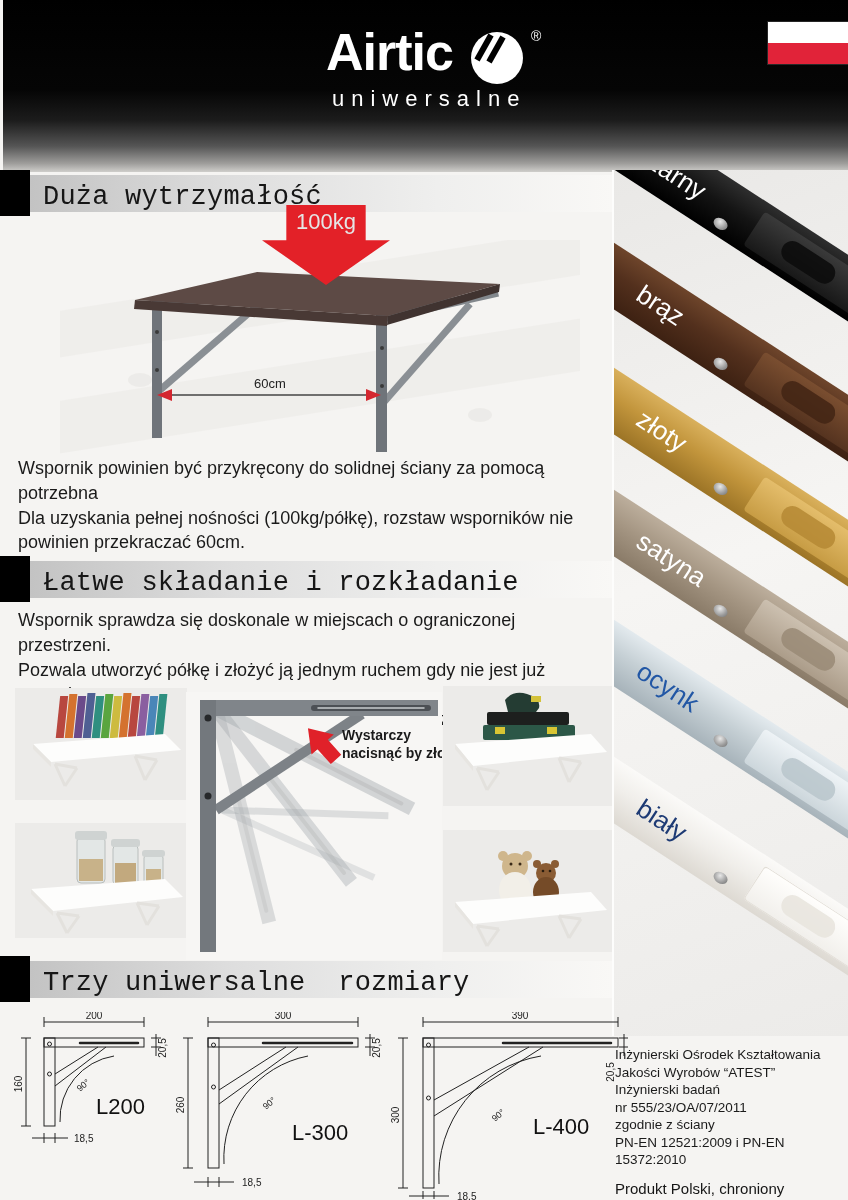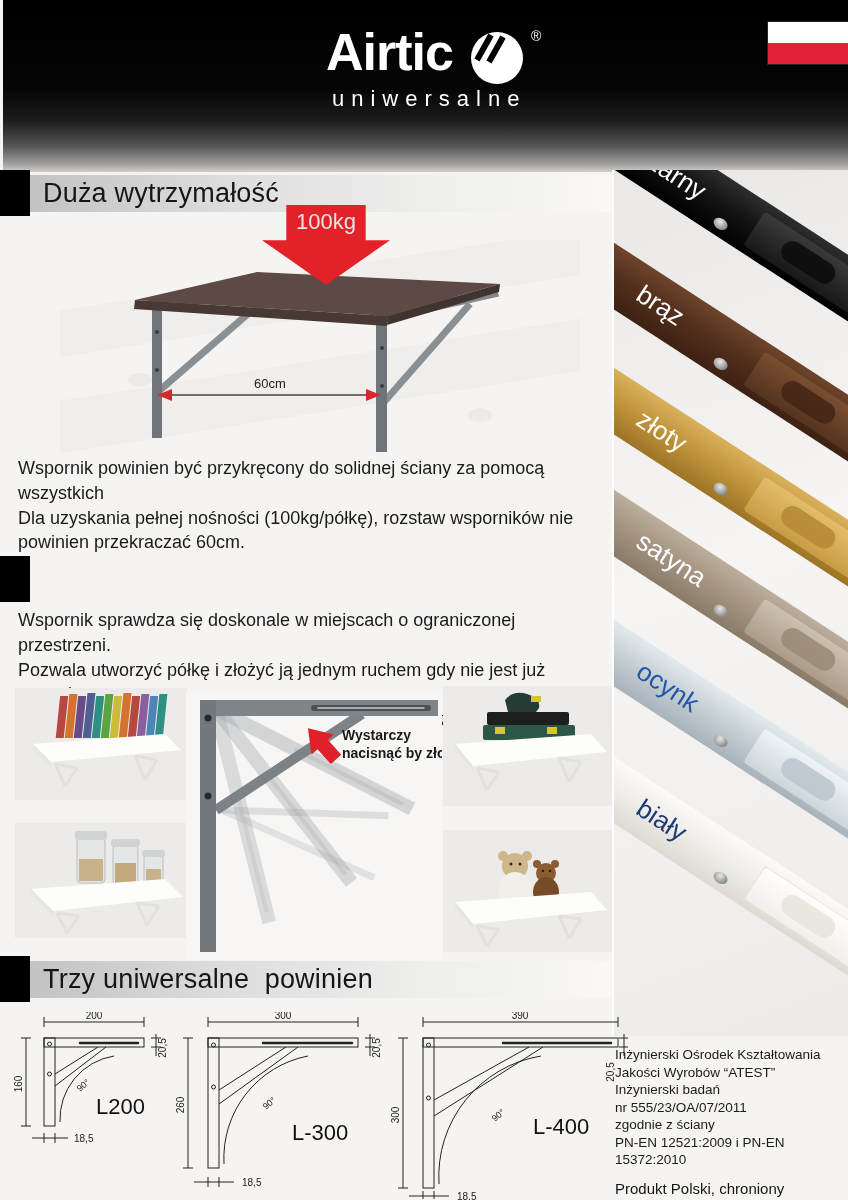--- a/index.html
+++ b/index.html
@@ -11,22 +11,22 @@
     background:linear-gradient(180deg,#000 0%,#050505 52%,#1c1c1c 70%,#555 85%,#9e9d9b 95%,#cfcecb 100%);}
   .brand{position:absolute; left:323px; top:22px; color:#fff; font-size:52px; font-weight:700; letter-spacing:-1px;}
   .brand-sub{position:absolute; left:329px; top:86px; color:#fff; font-size:22px; letter-spacing:7px; font-weight:400;}
   .brand-reg{position:absolute; left:528px; top:28px; color:#fff; font-size:14px;}
   .logo-mark{position:absolute; left:466px; top:30px; width:56px; height:56px;}
   .flag{position:absolute; left:765px; top:22px; width:80px; height:42px; box-shadow:0 0 0 1px rgba(255,255,255,.15);}
   .flag .half{width:100%; height:50%;}
 
   
   .sec-square{position:absolute; left:0; width:30px; height:46px; background:#000;}
-  .sec-bar{position:absolute; left:30px; width:582px; height:37px; display:flex; align-items:center;
-    background:linear-gradient(90deg,#c3c3c3 0%,#dedede 35%,#efefee 70%,#f9f8f6 100%);}
+  .sec-bar{position:absolute; left:30px; width:582px; height:37px; display:flex; align-items:flex-end;
+    background:linear-gradient(90deg,#c3c3c3 0%,#dedede 35%,#efefee 70%,#f9f8f6 100%);font-family:Liberation Mono, monospace;}
   .sec-title{font-size:27px; color:#161616; padding-left:13px; white-space:pre; letter-spacing:.2px;}
 
   
   .para{position:absolute; left:18px; width:585px; font-size:18px; line-height:1.38; color:#1a1a1a;}
 
   
   .arrow-100{position:absolute; left:262px; top:205px; width:128px; height:80px; background:#e32128;
     clip-path:polygon(19% 0,81% 0,81% 44%,100% 44%,50% 100%,0 44%,19% 44%); z-index:3; text-align:center;}
   .arrow-100 span{display:inline-block; margin-top:4px; color:#e5e5e5; font-size:22px; font-weight:400;}
 
@@ -129,26 +129,29 @@
 
     <g>
       <line x1="104" y1="155" x2="314" y2="155" stroke="#444" stroke-width="1.4"></line>
       <polygon points="97,155 112,149 112,161" fill="#d42730"></polygon>
       <polygon points="321,155 306,149 306,161" fill="#d42730"></polygon>
       <text x="210" y="148" font-size="13" fill="#222" text-anchor="middle">60cm</text>
     </g>
   </svg>
 
   <div class="para" style="top:456px">
-    <div>Wspornik powinien być przykręcony do solidnej ściany za pomocą wszystkich</div>
+    <div>Wspornik powinien być przykręcony do solidnej ściany za pomocą potrzebna</div>
     <div>Dla uzyskania pełnej nośności (100kg/półkę), rozstaw wsporników nie</div>
     <div>powinien przekraczać 60cm.</div>
   </div>
 
   <div class="sec-square" style="top:556px"></div>
+  <div class="sec-bar" style="top:561px">
+    <div class="sec-title">Łatwe składanie i rozkładanie</div>
+  </div>
 
   <div class="para" style="top:608px">
     <div>Wspornik sprawdza się doskonale w miejscach o ograniczonej przestrzeni.</div>
     <div>Pozwala utworzyć półkę i złożyć ją jednym ruchem gdy nie jest już potrzebna.</div>
     <div>Solidna budowa i blokada przypadkowego składania zapewnia bezpieczeństwo.</div>
   </div>
 
   <svg class="photo" style="left:15px;top:688px" width="172" height="112" viewBox="0 0 172 112">
     <rect width="172" height="112" fill="#ecebe9"></rect>
     <g transform="skewX(-6)">
@@ -293,21 +296,21 @@
     <div class="fin-bar c-bialy" style="top:672px">
       <div class="fin-channel"></div>
       <div class="fin-clip"></div>
       <div class="fin-screw"></div>
       <div class="fin-label" style="color:#1d3a74">biały</div>
     </div>
   </div>
 
   <div class="sec-square" style="top:956px"></div>
   <div class="sec-bar" style="top:961px">
-    <div class="sec-title">Trzy uniwersalne  powinien</div>
+    <div class="sec-title">Trzy uniwersalne  rozmiary</div>
   </div>
 
   <svg style="position:absolute;left:10px;top:1012px" width="172" height="182" viewBox="0 0 172 182">
     <g stroke="#222" stroke-width="1" fill="none">
       <line x1="34" y1="10" x2="134" y2="10"></line>
         <line x1="34" y1="5" x2="34" y2="15"></line>
         <line x1="134" y1="5" x2="134" y2="15"></line>
       <rect x="34" y="26" width="100" height="9"></rect>
       <rect x="34" y="26" width="11" height="88"></rect>
       <line x1="45" y1="74" x2="96" y2="35"></line>

